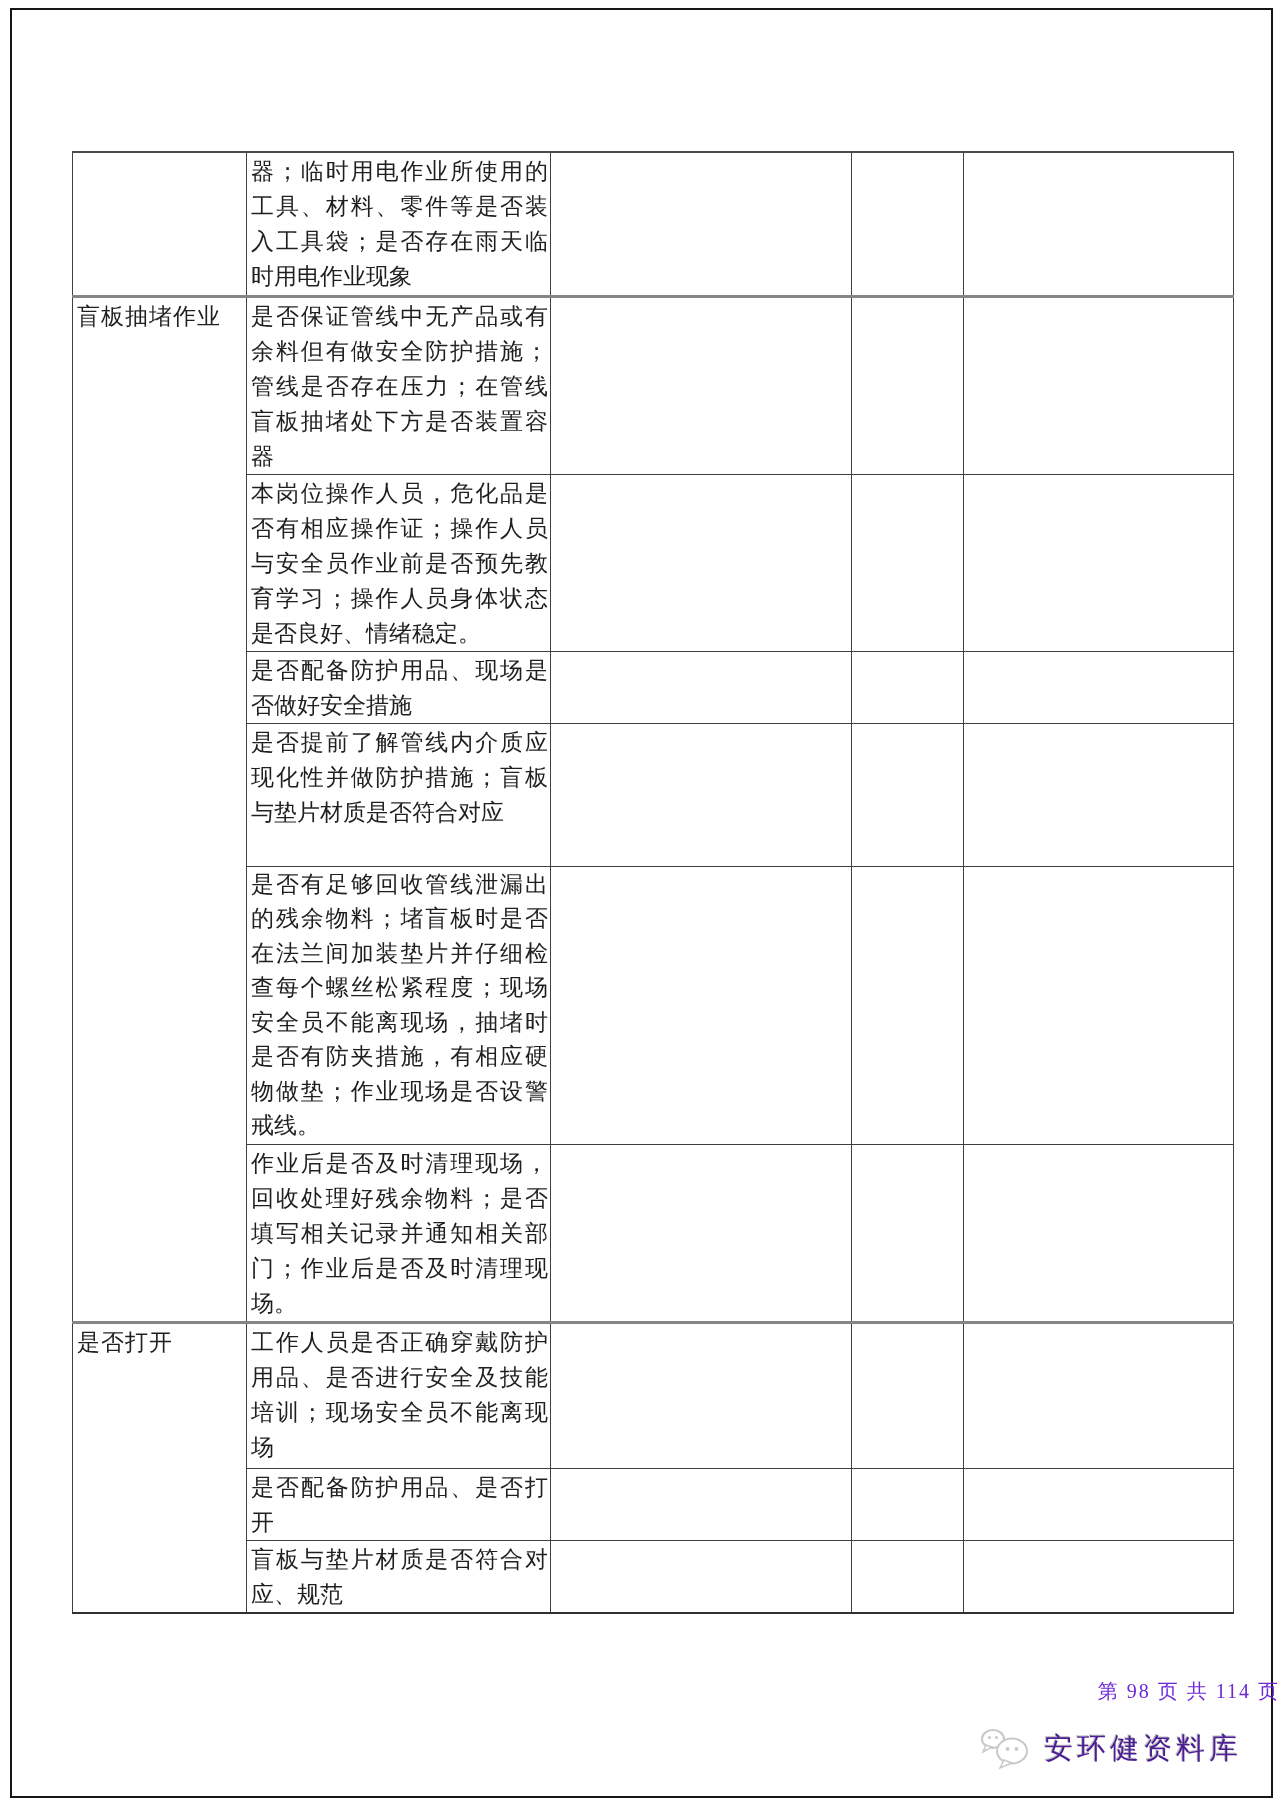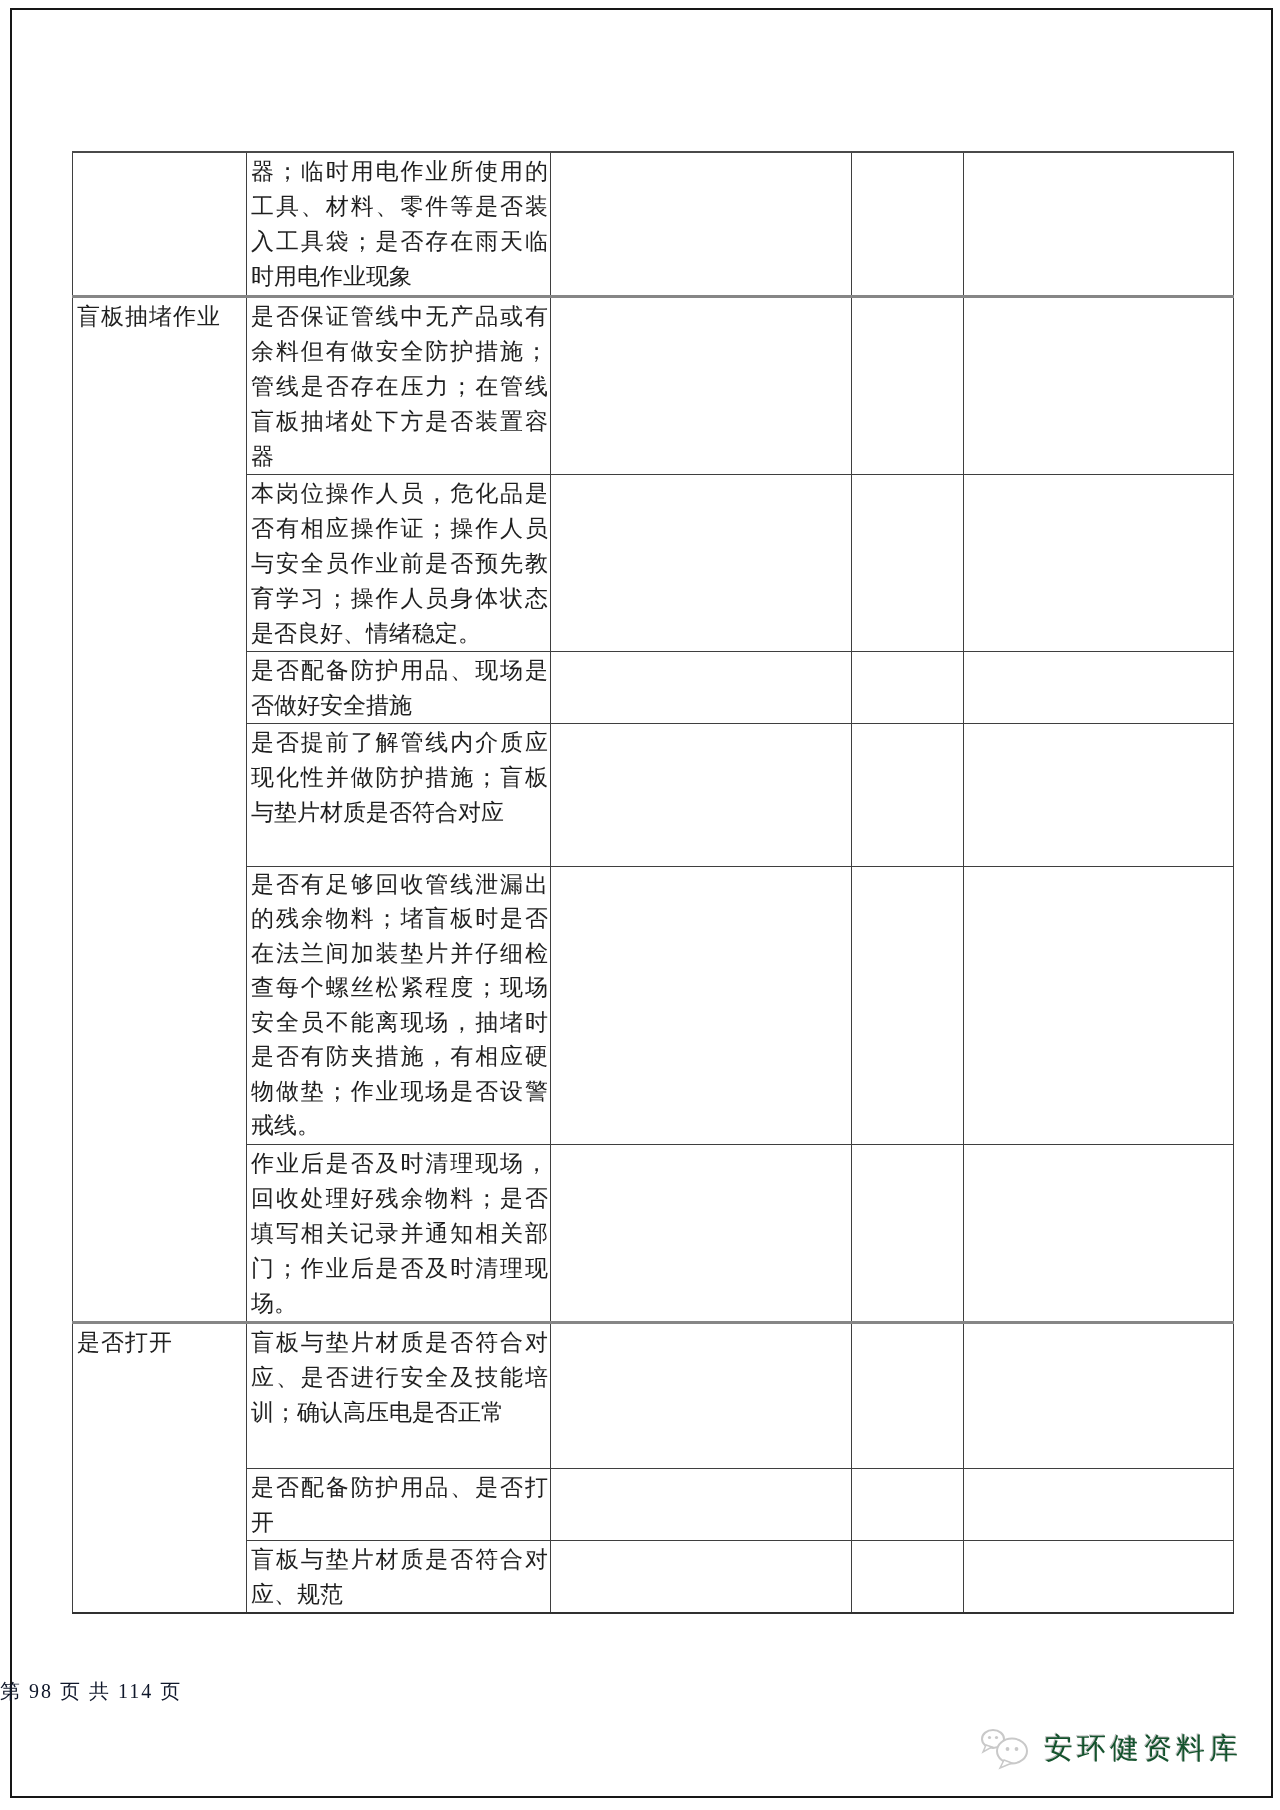--- a/index.html
+++ b/index.html
@@ -29,29 +29,29 @@
     text-align:left;vertical-align:middle;
     font-size:24px;padding:0 2px;letter-spacing:1px;
   }
   td.item{
     text-align:justify;
   }
   tr.section-start td{border-top:3px solid #868686;}
   td.c4{border-left:3px solid #6b6b6b;}
   .footer{
     position:absolute;left:0;top:1678px;width:1280px;
-    text-align:left;font-size:20px;color:#0f172a;letter-spacing:2px;
+    text-align:right;font-size:20px;color:#6d28d9;letter-spacing:2px;
   }
   .watermark{
     position:absolute;top:1726px;right:38px;
     display:flex;align-items:center;gap:10px;
   }
   .watermark .wm-text{
     font-size:29px;letter-spacing:4px;
-    color:#14532d;
+    color:#4c1d95;
     text-shadow:-1px -1px 0 #bdbdbd, 1px 1px 0 #ffffff, 0 0 1px #d6d6d6;
     font-family:"Liberation Sans","DejaVu Sans",sans-serif;
     white-space:nowrap;
   }
   .wm-icon{display:block;}
 </style>
 </head>
 <body>
 
 <div class="page-frame"></div>
@@ -107,21 +107,21 @@
   </tr>
   <tr style="height:176px">
     <td class="item">作业后是否及时清理现场，回收处理好残余物料；是否填写相关记录并通知相关部门；作业后是否及时清理现场。</td>
     <td class="c2"></td>
     <td class="c3"></td>
     <td class="c4"></td>
   </tr>
 
   <tr class="section-start" style="height:146px">
     <td class="cat" rowspan="3">是否打开</td>
-    <td class="item">盲板与垫片材质是否符合对应、是否进行安全及技能培训；确认高压电是否正常</td>
+    <td class="item">工作人员是否正确穿戴防护用品、是否进行安全及技能培训；现场安全员不能离现场</td>
     <td class="c2"></td>
     <td class="c3"></td>
     <td class="c4"></td>
   </tr>
   <tr style="height:70px">
     <td class="item">是否配备防护用品、是否打开</td>
     <td class="c2"></td>
     <td class="c3"></td>
     <td class="c4"></td>
   </tr>

